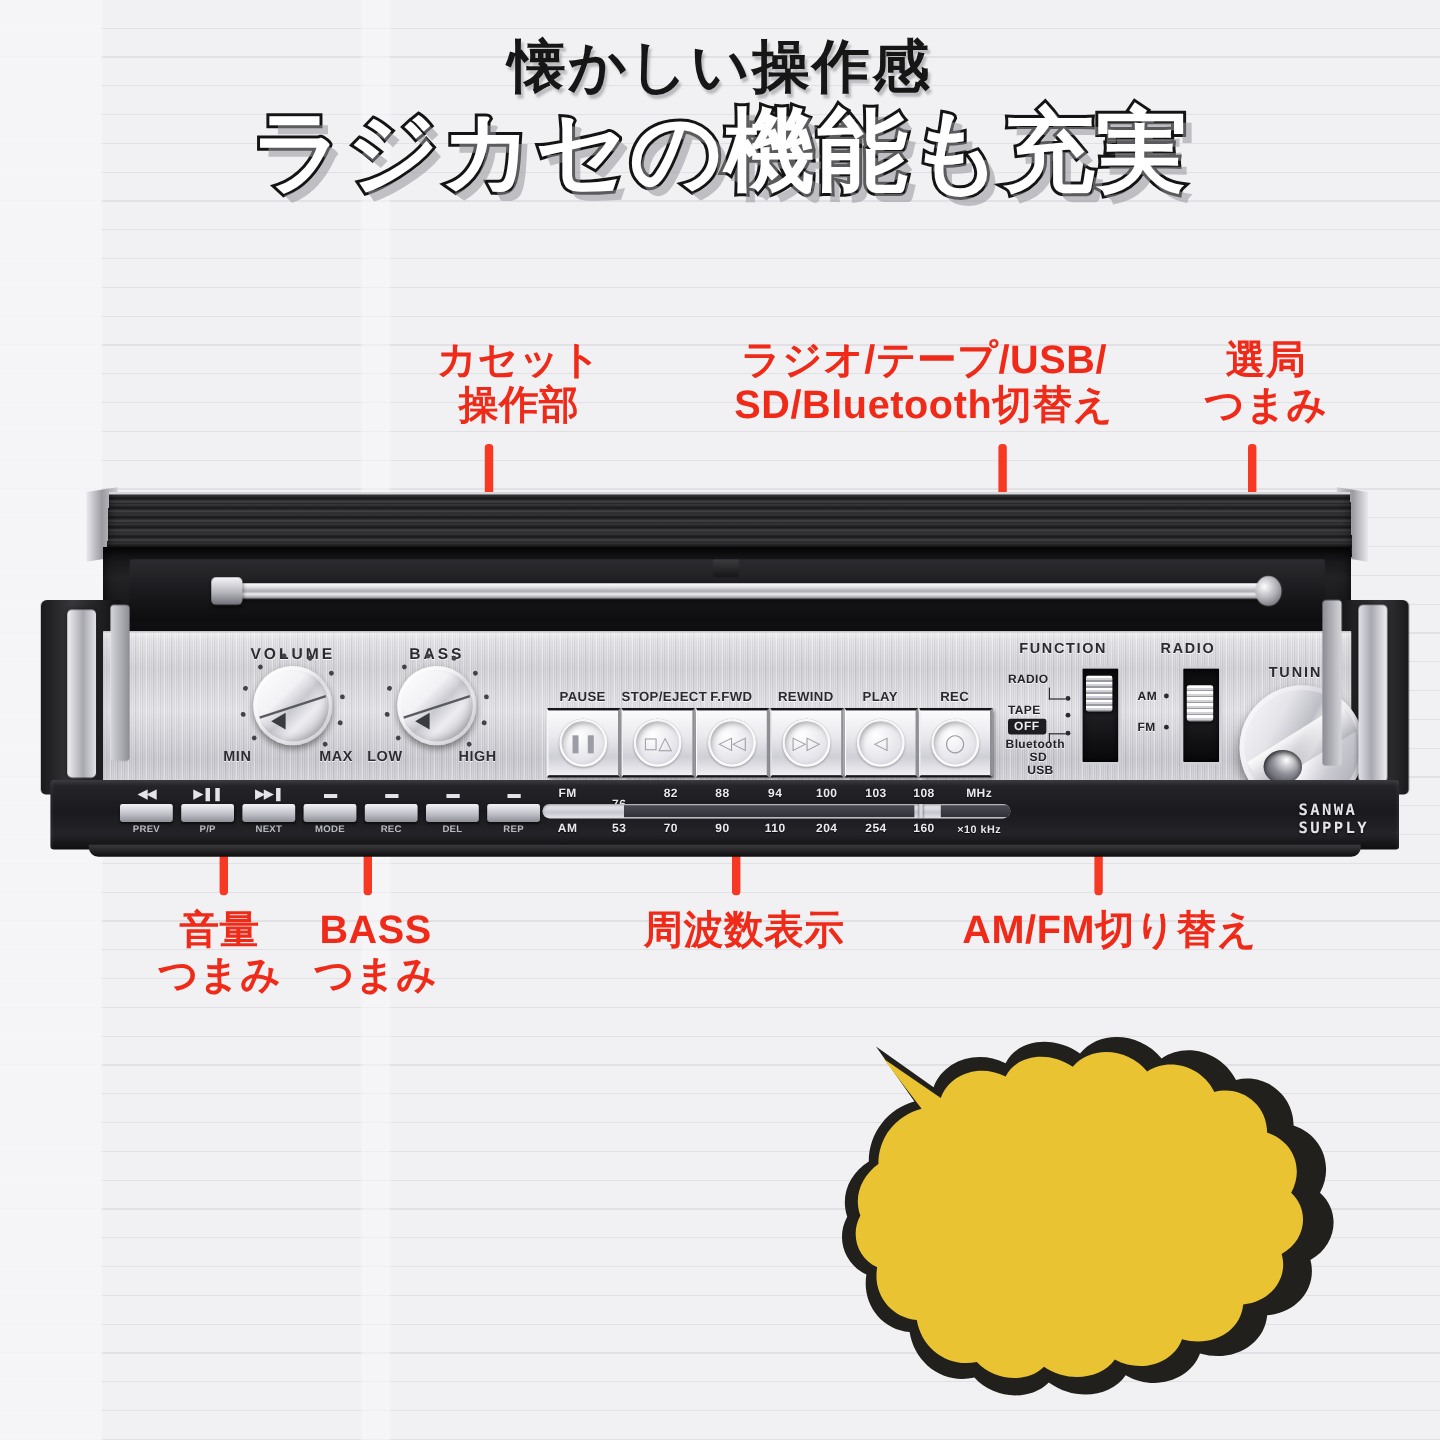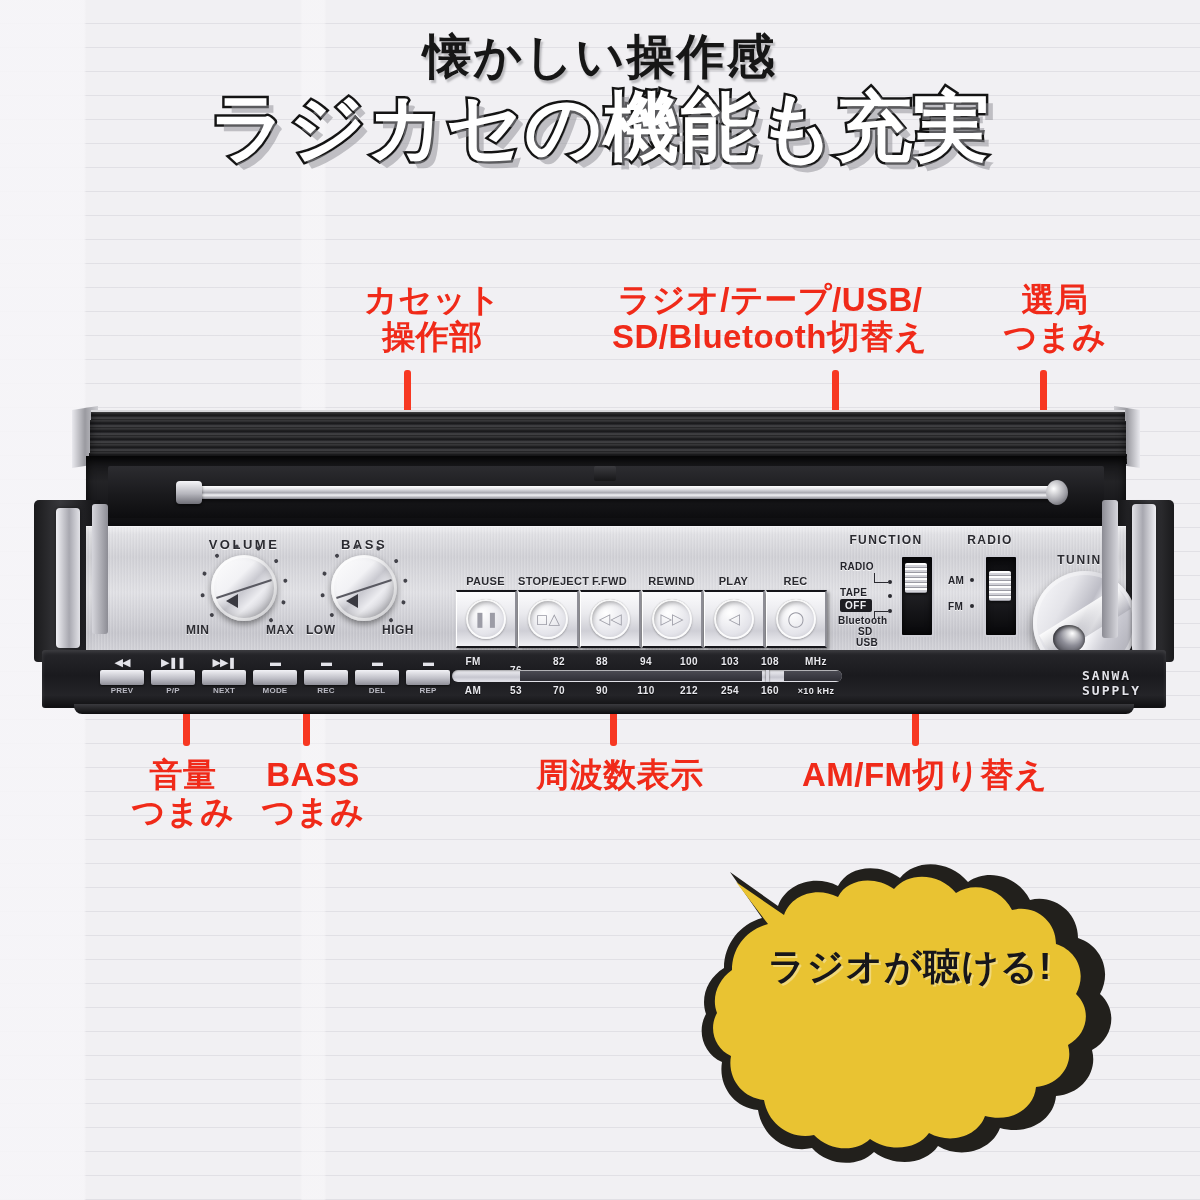--- a/index.html
+++ b/index.html
@@ -571,21 +571,21 @@
         <div class="freq-dark" style="left:332px;width:120px;"></div>
         <div class="freq-needle" style="left:314px;"></div>
       </div>
 
       <div class="freq-row">
         <span style="width:42px;">AM</span>
         <span style="width:44px;">53</span>
         <span style="width:42px;">70</span>
         <span style="width:44px;">90</span>
         <span style="width:44px;">110</span>
-        <span style="width:42px;">212</span>
+        <span style="width:42px;">204</span>
         <span style="width:40px;">254</span>
         <span style="width:40px;">160</span>
         <span style="width:52px;font-size:9px;">×10 kHz</span>
       </div>
     </div>
 
     <div class="brand">SANWA SUPPLY</div>
   </div>
   <div class="strip-foot"></div>
 
@@ -606,15 +606,14 @@
              C8,181 15,201 31,208 C27,230 42,250 64,252
              C68,276 90,292 114,287 C129,303 156,305 170,291
              C190,305 218,301 229,285 C251,297 278,288 285,268
              C311,275 334,261 336,239 C359,237 374,217 368,197
              C388,186 392,161 376,146 C387,126 378,103 356,96
              C356,72 334,56 312,62 C301,40 274,33 256,45
              C240,25 209,23 194,41 C174,27 147,31 138,49
              C116,38 91,47 84,67 Z" fill="#e9c332"></path>
   </svg>
   <div class="cloud-txt">
-    <div>ラジオが聴ける!</div>
   </div>
 </div>
 
 </body></html>

